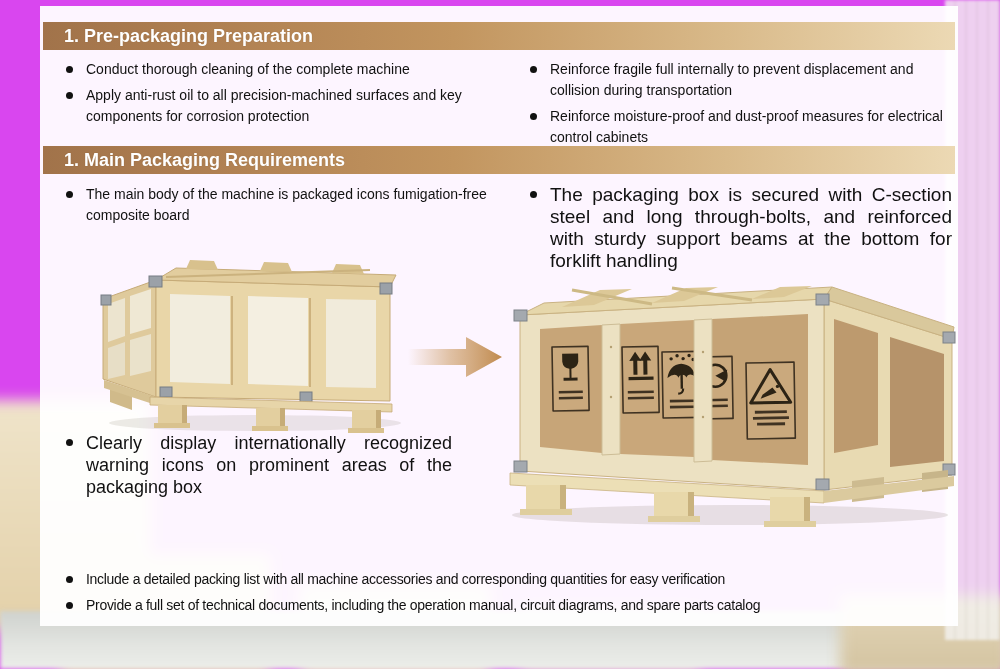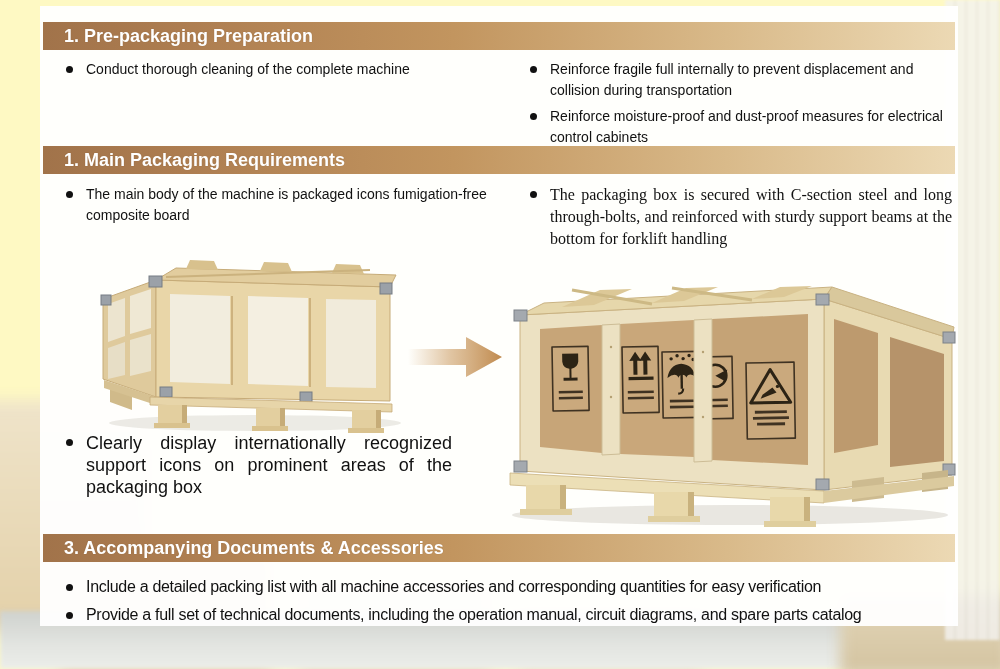--- a/index.html
+++ b/index.html
@@ -1,19 +1,19 @@
 <!DOCTYPE html>
 <html><head>
 <meta charset="utf-8">
 <style>
   html,body{margin:0;padding:0;background:#e9e8e6;}
   #canvas{
     position:relative;width:1000px;height:669px;overflow:hidden;
     font-family:"Liberation Sans",sans-serif;color:#111;
-    background:#fef9c3;
+    background:#d946ef;
   }
   
   .bg-shape{position:absolute;filter:blur(7px);}
   .bg-floor{position:absolute;left:0;right:0;bottom:0;height:58px;
     background:linear-gradient(180deg,#cfd2ce 0%,#e3e5e1 60%,#eceeea 100%);filter:blur(2px);}
   .bg-shelf-right{position:absolute;right:0;top:0;width:55px;height:640px;filter:blur(1.5px);opacity:.8;
     background:repeating-linear-gradient(90deg,#f4f3f1 0 9px,#e7e6e3 9px 11px),linear-gradient(#ffffff,#f0efec);}
   .bg-crate1{left:-20px;top:400px;width:170px;height:230px;background:linear-gradient(#efe4ca,#e3d0a8);}
   .bg-crate2{left:60px;top:555px;width:210px;height:120px;
     background:repeating-linear-gradient(180deg,#ead7ae 0 10px,#dfc globalised 0);
@@ -34,25 +34,25 @@
   
   ul.blist{list-style:none;margin:0;padding:0;position:absolute;}
   ul.blist li{position:relative;padding-left:26px;margin:0 0 5px 0;
     font-size:14px;line-height:21px;}
   ul.blist li::before{content:"";position:absolute;left:6px;top:7px;width:7px;height:7px;
     border-radius:50%;background:#111;}
   #s1col1{left:60px;top:59px;width:448px;}
   #s1col2{left:524px;top:59px;width:440px;}
   #s2left-top{left:60px;top:184px;width:430px;}
   #s2right{left:524px;top:184px;width:428px;}
-  #s2right li{text-align:justify;font-size:16px;line-height:22px;font-family:Liberation Serif, serif;}
+  #s2right li{text-align:justify;font-size:19px;line-height:22px;}
   #s2left-bottom{left:60px;top:432px;width:392px;}
   #s2left-bottom li{font-size:18px;line-height:22px;text-align:justify;}
   #s3list{left:60px;top:569px;width:896px;}
-  #s3list li{font-size:16px;line-height:20px;letter-spacing:-0.3px;margin-bottom:6px;margin-top:8px;}
+  #s3list li{font-size:14px;line-height:20px;letter-spacing:-0.3px;margin-bottom:6px;}
   
   .img-wrap{position:absolute;}
   #left-crate{left:100px;top:247px;width:302px;height:187px;}
   #right-crate{left:502px;top:277px;width:462px;height:254px;}
   #arrow-wrap{left:408px;top:335px;width:96px;height:44px;}
   svg{display:block;}
 </style>
 </head>
 <body>
 <div id="canvas">
@@ -63,35 +63,36 @@
   <div class="bg-shape bg-crate4"></div>
   <div class="bg-floor"></div>
   <div class="bg-shape bg-crate5"></div>
   <div class="bg-shelf-right"></div>
 
   <div class="panel"></div>
 
   <div class="hdr" id="hdr1">1. Pre-packaging Preparation</div>
   <ul class="blist" id="s1col1">
     <li>Conduct thorough cleaning of the complete machine</li>
+    <li>Apply anti-rust oil to all precision-machined surfaces and key components for corrosion protection</li>
   </ul>
   <ul class="blist" id="s1col2">
     <li>Reinforce fragile full internally to prevent displacement and collision during transportation</li>
     <li>Reinforce moisture-proof and dust-proof measures for electrical control cabinets</li>
   </ul>
 
   <div class="hdr" id="hdr2">1. Main Packaging Requirements</div>
   <ul class="blist" id="s2left-top">
     <li>The main body of the machine is packaged icons fumigation-free composite board</li>
   </ul>
   <ul class="blist" id="s2right">
     <li>The packaging box is secured with C-section steel and long through-bolts, and reinforced with sturdy support beams at the bottom for forklift handling</li>
   </ul>
   <ul class="blist" id="s2left-bottom">
-    <li>Clearly display internationally recognized support icons on prominent areas of the packaging box</li>
+    <li>Clearly display internationally recognized warning icons on prominent areas of the packaging box</li>
   </ul>
 
   <div class="img-wrap" id="left-crate">
     <svg viewBox="0 0 302 187" width="302" height="187">
       <ellipse cx="155" cy="176" rx="146" ry="8" fill="rgba(70,58,34,0.10)"></ellipse>
 
       <polygon points="10,139 32,147 32,163 10,155" fill="#d0ba8a"></polygon>
 
       <polygon points="3,52 56,33 56,150 3,132" fill="#dfca9c" stroke="#c6ab78" stroke-width="1"></polygon>
       <polygon points="8,57 25,51 25,89 8,95" fill="#ece4cf"></polygon>
@@ -243,19 +244,18 @@
           <rect x="186" y="215" width="6" height="26" fill="#c9b27e"></rect>
         <rect x="268" y="220" width="40" height="26" fill="#e8d8aa"></rect>
           <rect x="302" y="220" width="6" height="26" fill="#c9b27e"></rect>
         <rect x="18" y="232" width="52" height="6" fill="#dfce9e"></rect>
         <rect x="146" y="239" width="52" height="6" fill="#dfce9e"></rect>
         <rect x="262" y="244" width="52" height="6" fill="#dfce9e"></rect>
       </g>
     </svg>
   </div>
 
-  <div class="hdr" id="hdr3">3. Accompanying Documents &amp; Accessories</div>
   <ul class="blist" id="s3list">
     <li>Include a detailed packing list with all machine accessories and corresponding quantities for easy verification</li>
     <li>Provide a full set of technical documents, including the operation manual, circuit diagrams, and spare parts catalog</li>
   </ul>
 
 </div>
 
 </body></html>

